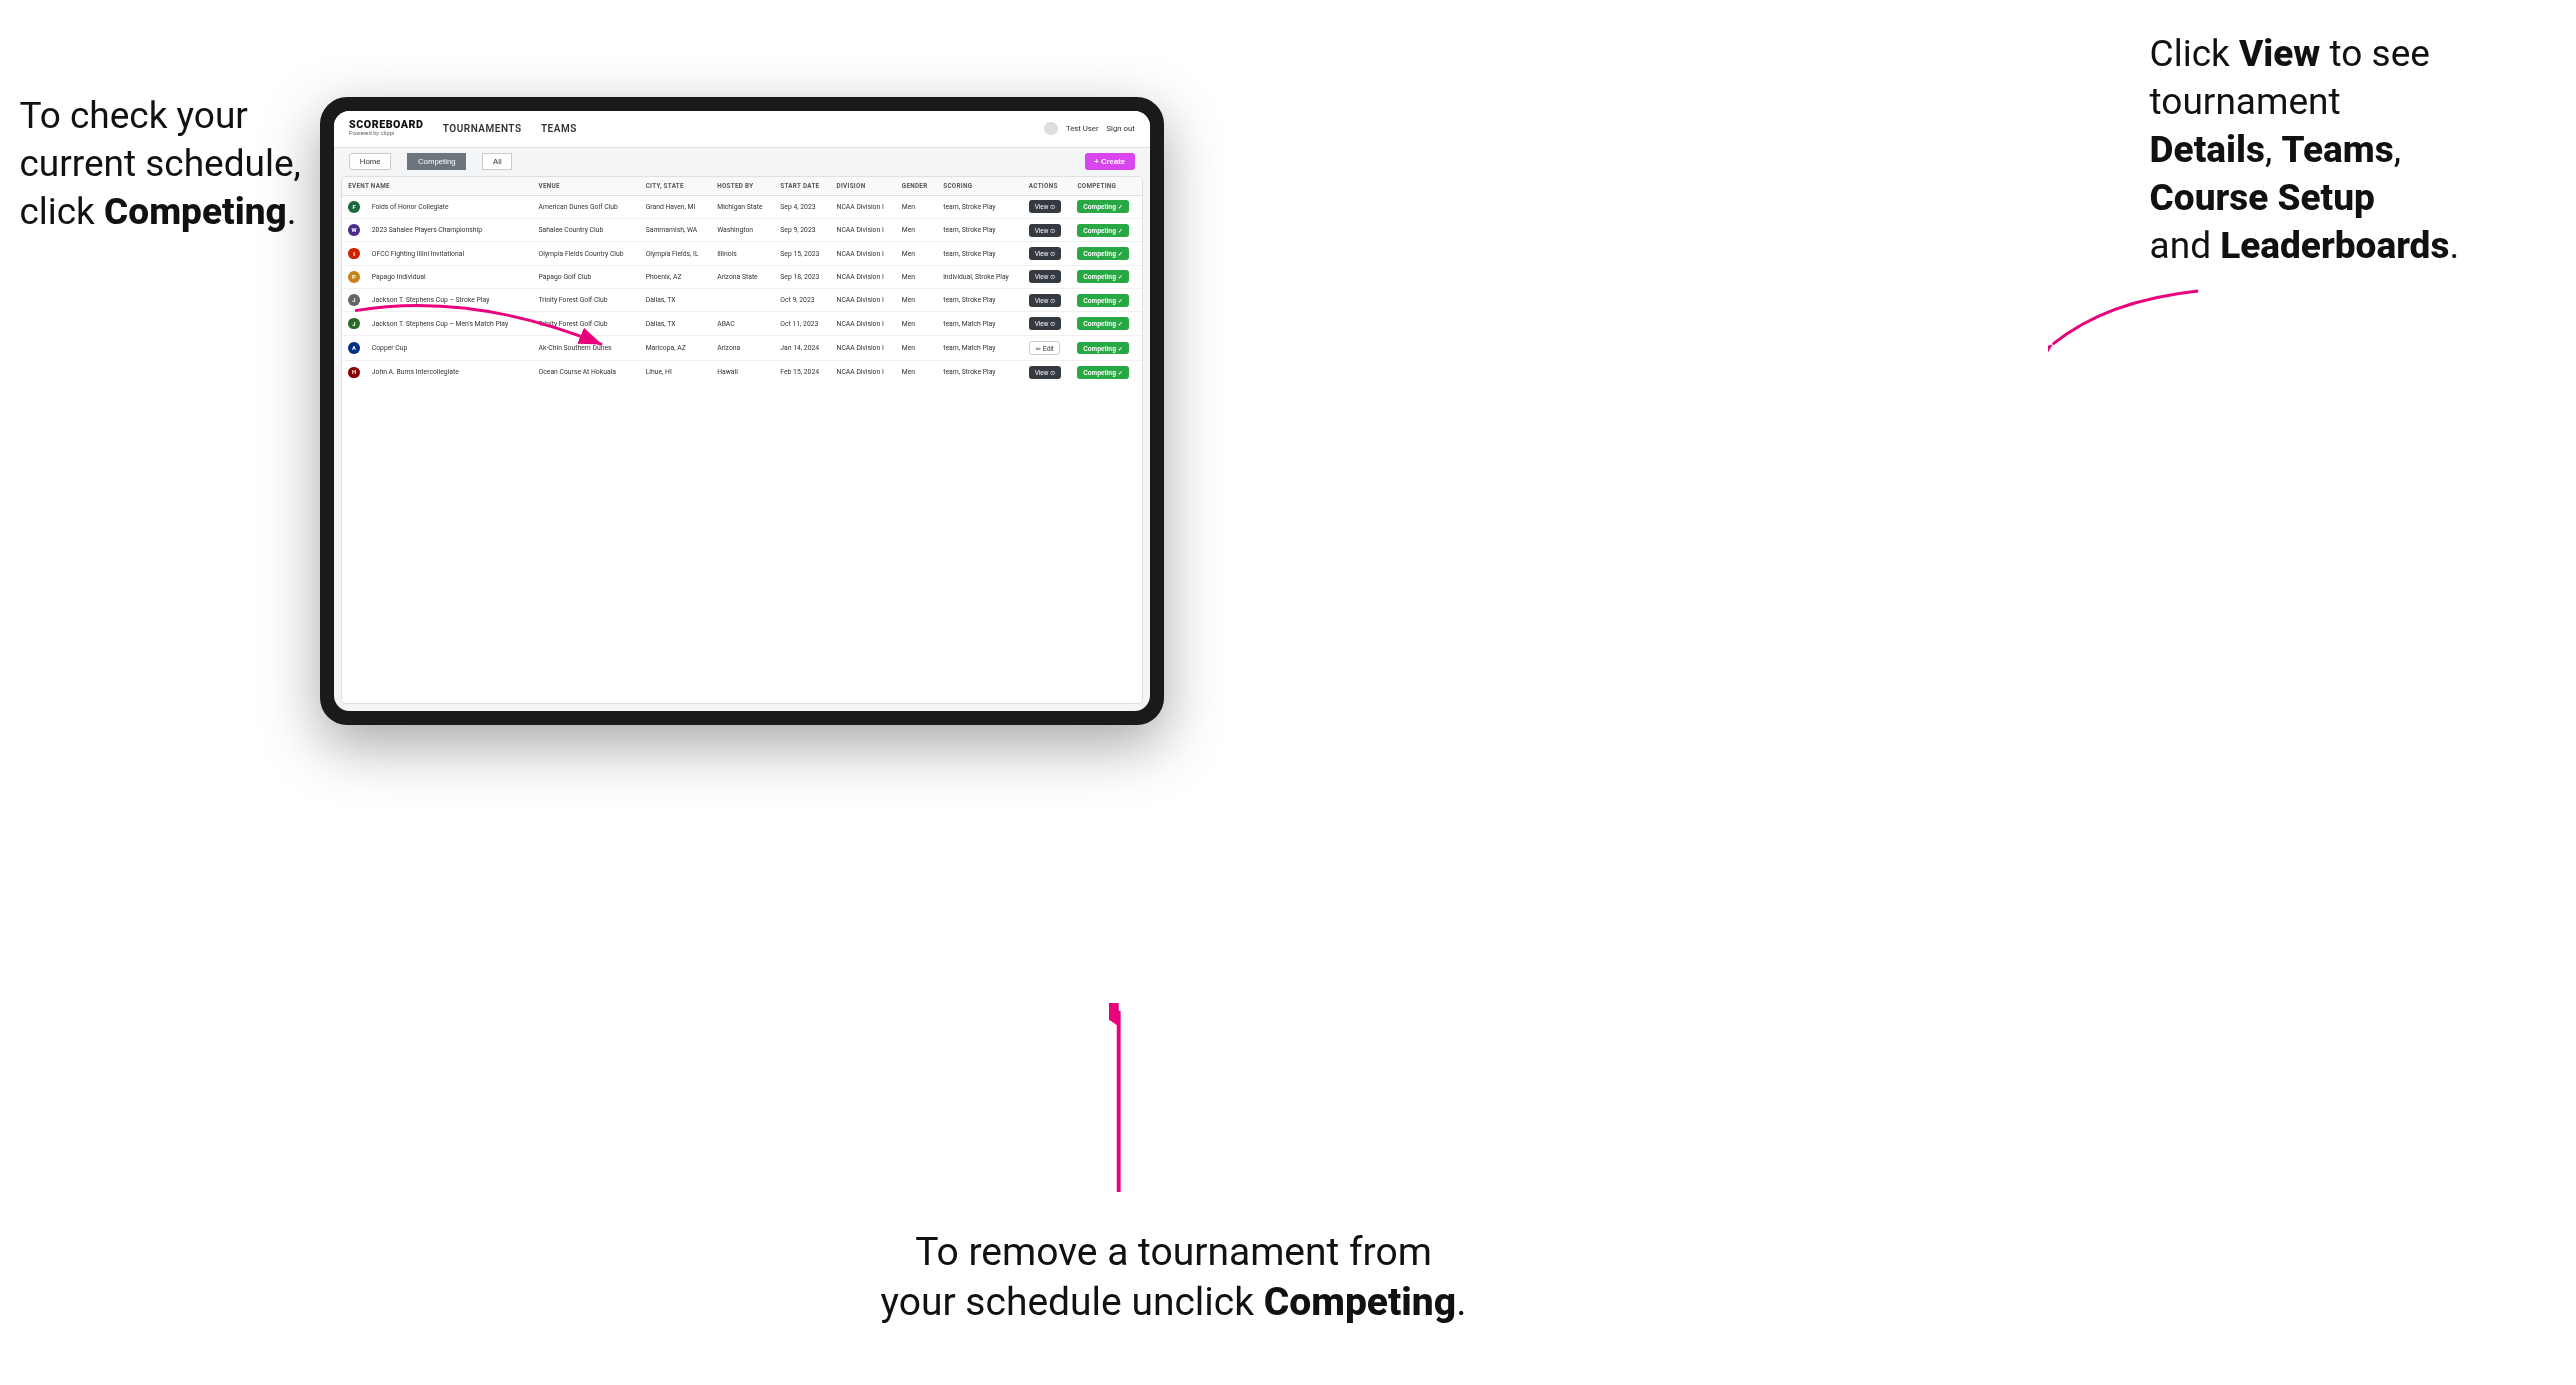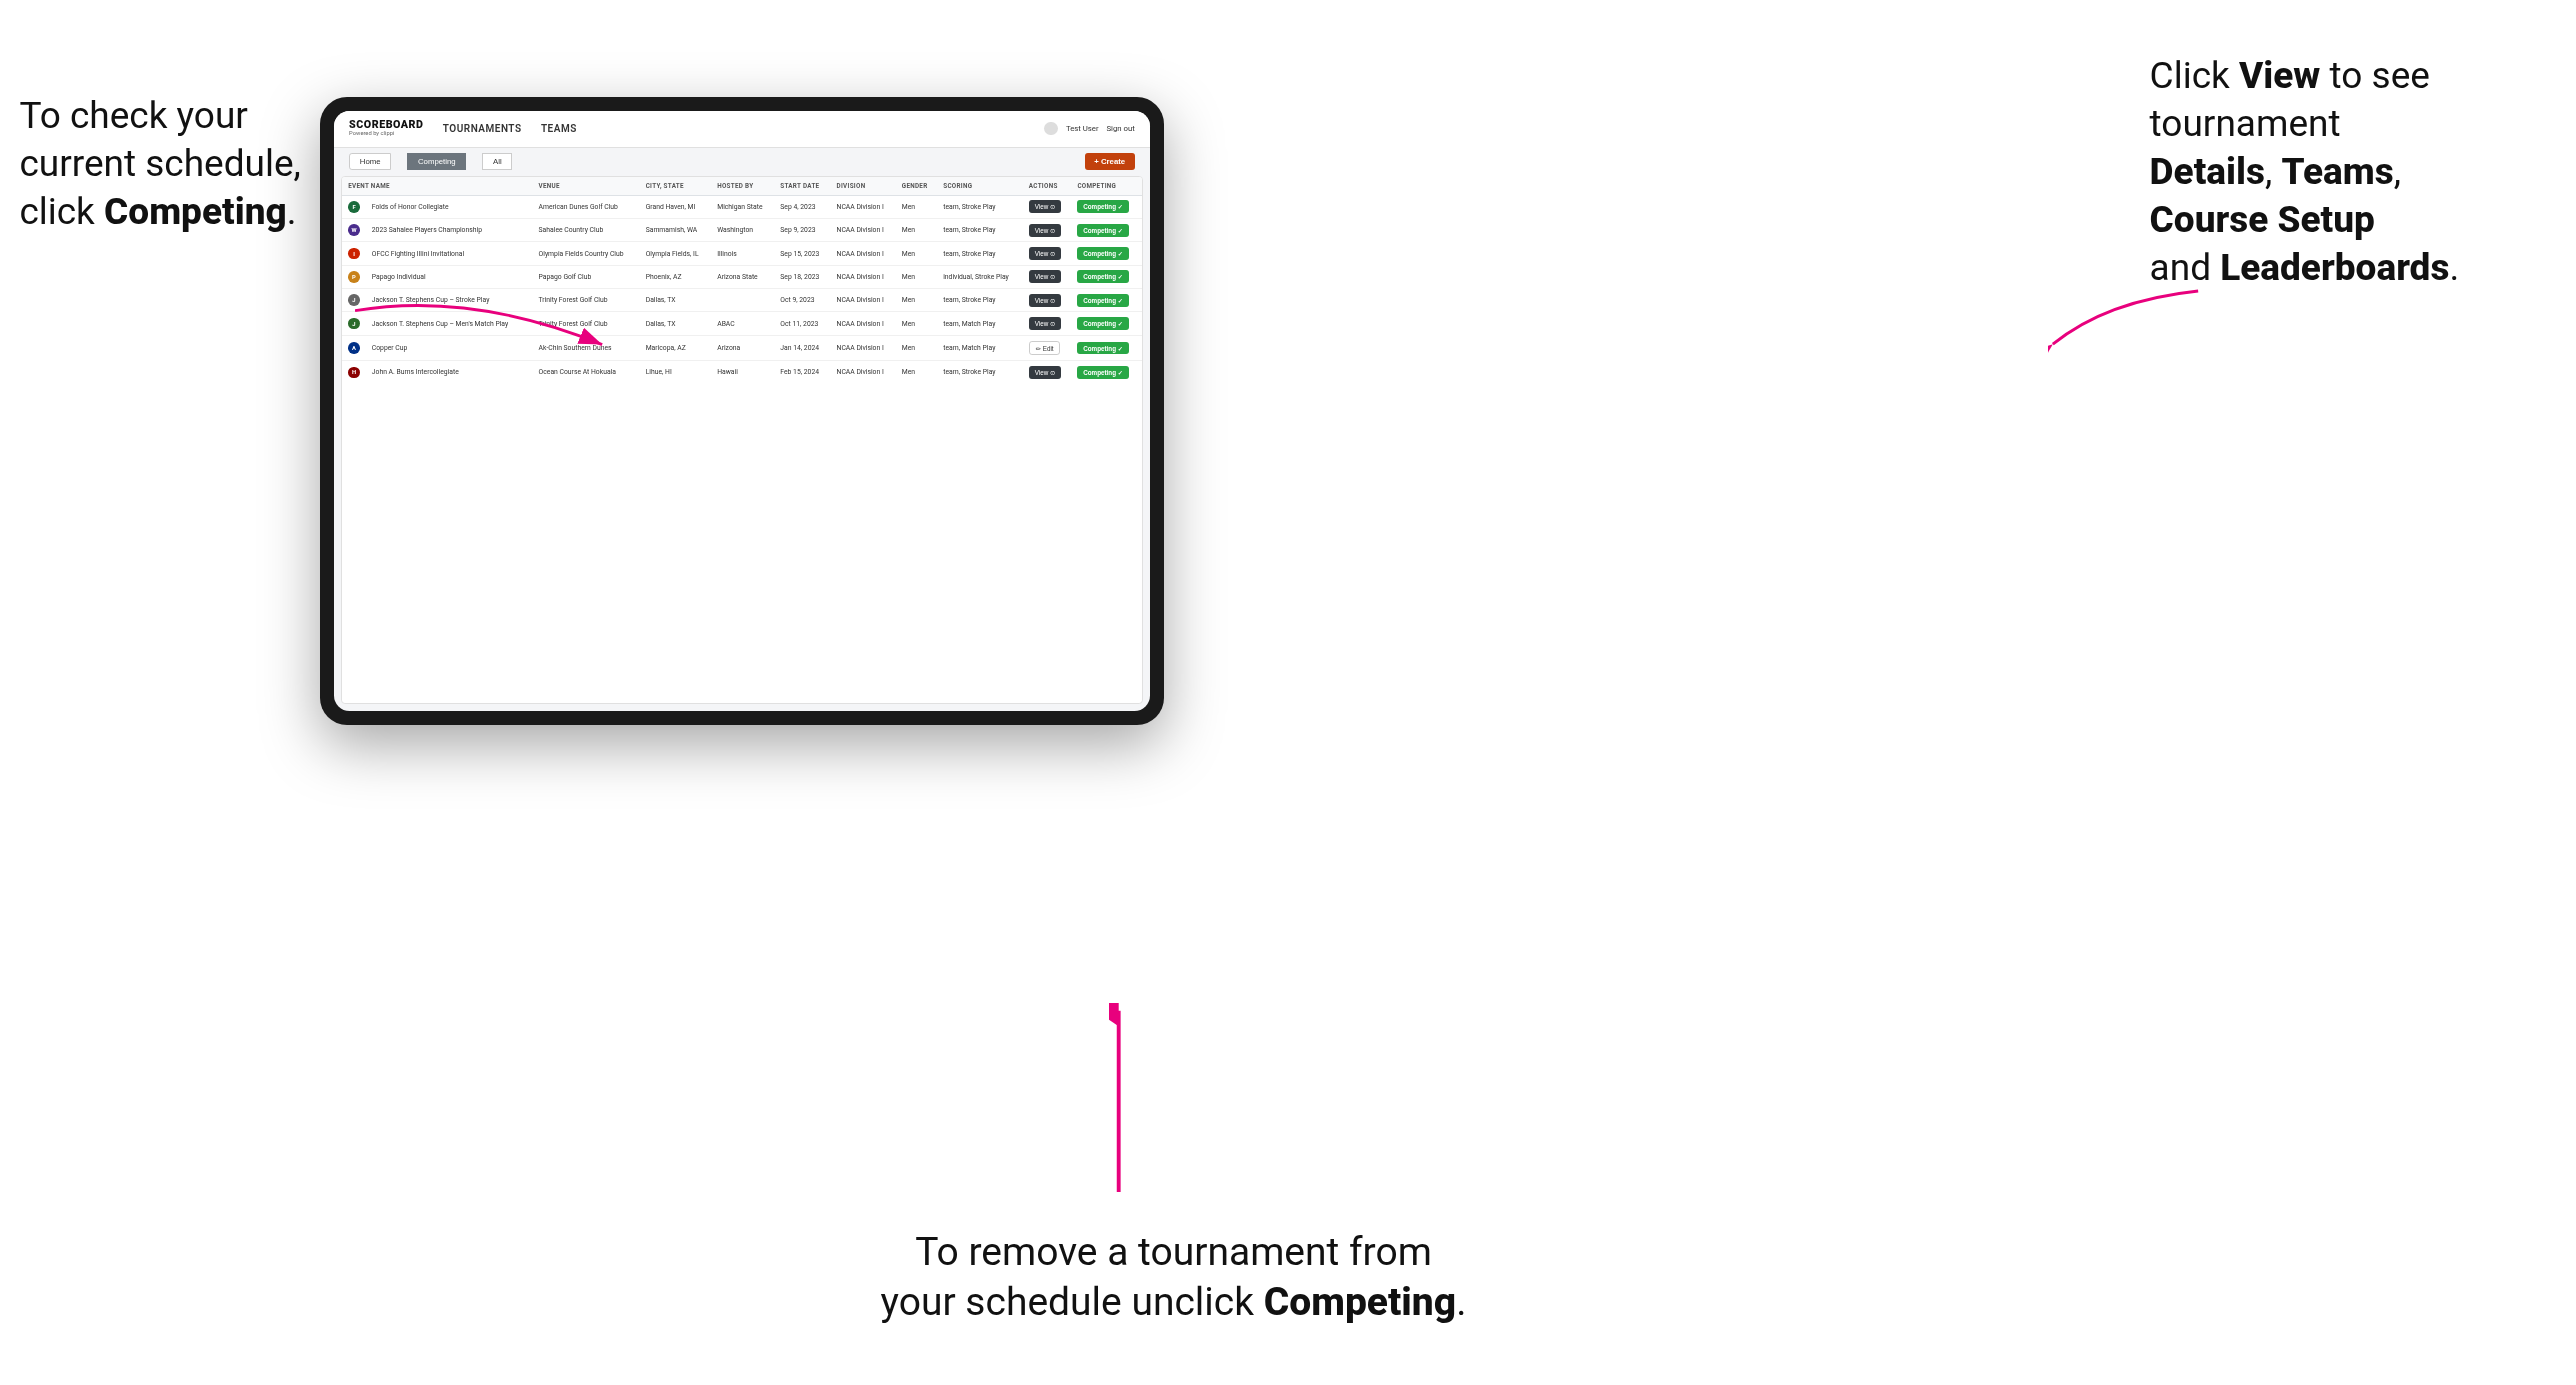--- a/index.html
+++ b/index.html
@@ -20,21 +20,21 @@
       color: #111;
     }
     .annotation strong { font-weight: 800; }
 
     .anno-top-left {
       top: 92px;
       left: 19.4px;
       width: 369px;
     }
     .anno-top-right {
-      top: 52px;
+      top: 30px;
       right: 19.4px;
       width: 407px;
       margin-left: 10px;
     }
     .anno-bottom {
       bottom: 58px;
       left: 834px;
       width: 679px;
       text-align: center;
       font-size: 39px;
@@ -140,21 +140,21 @@
     .tab-btn:first-child { border-radius: 2.9px 0 0 2.9px; }
     .tab-btn:last-child { border-radius: 0 2.9px 2.9px 0; }
     .tab-btn.active {
       background: #6c757d;
       color: #fff;
       border-color: #6c757d;
     }
     .create-btn {
       position: absolute;
       right: 15.5px;
-      background: #c2410c;
+      background: #d946ef;
       color: #fff;
       border: none;
       border-radius: 2.9px;
       padding: 3.9px 9.7px;
       font-size: 7.8px;
       cursor: pointer;
       font-weight: 600;
       text-align: center;
     }
 

